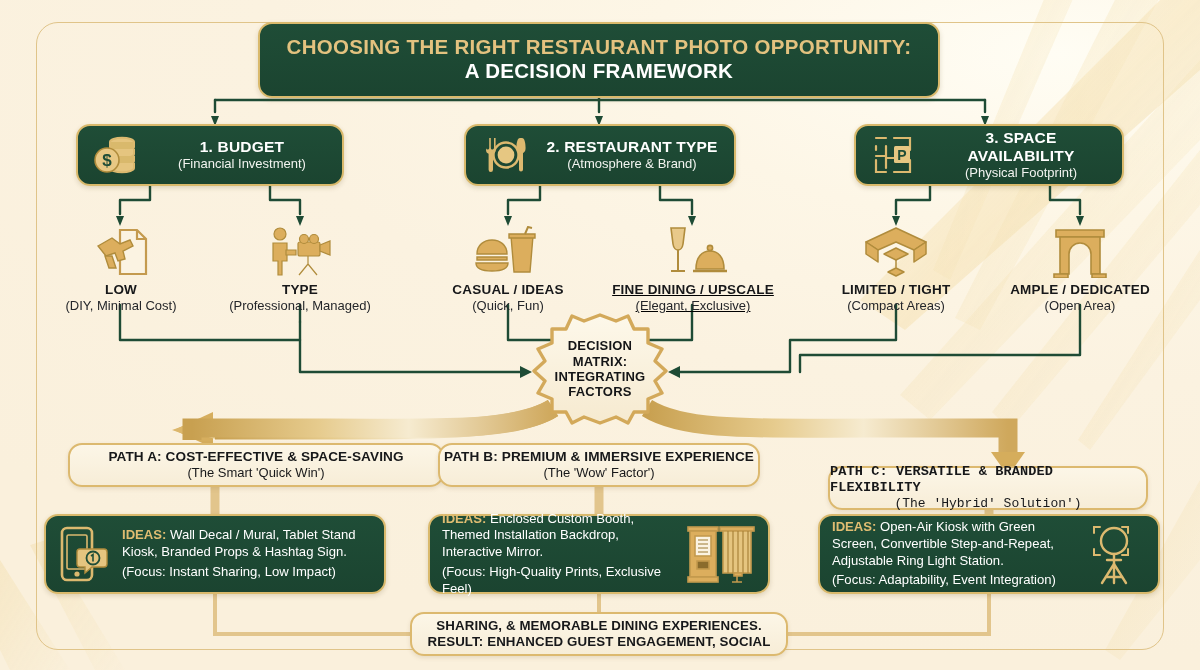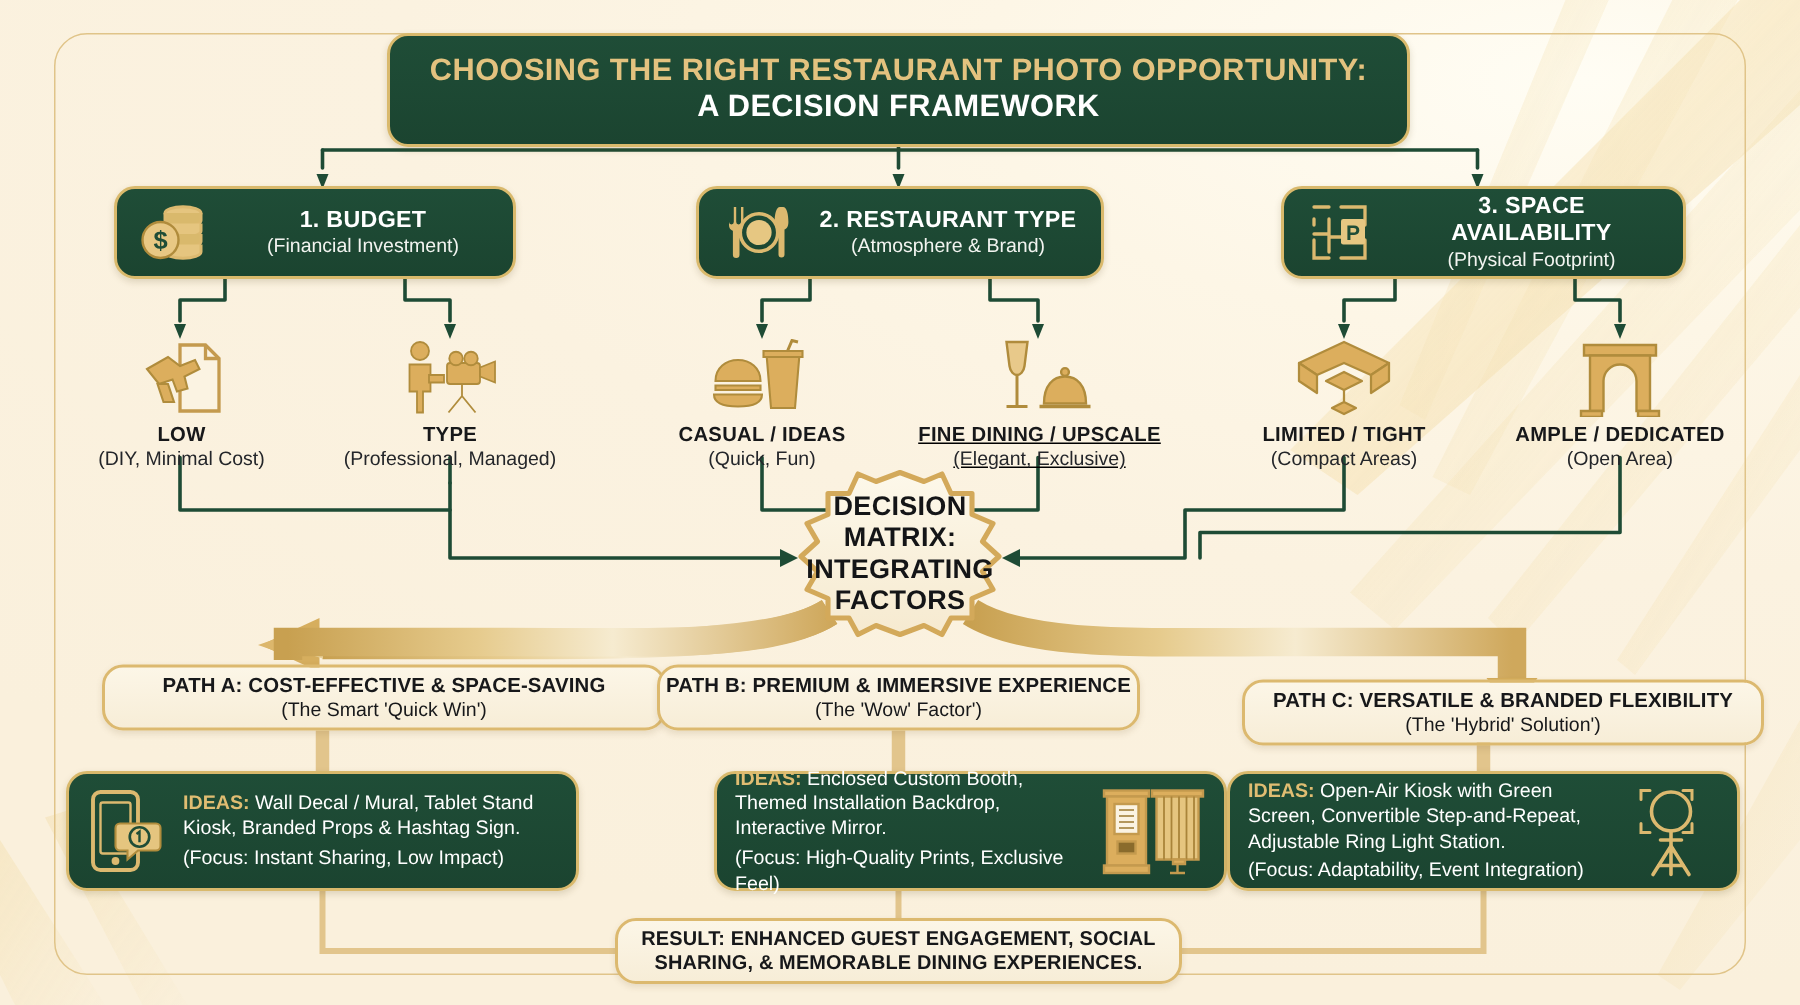--- a/index.html
+++ b/index.html
@@ -55,38 +55,38 @@
   
   .option{position:absolute;text-align:center;}
   .option .ico{height:52px;display:flex;align-items:flex-end;justify-content:center;margin-bottom:4px;}
   .option .o1{font-size:13.5px;font-weight:bold;color:#17181a;line-height:1.2;letter-spacing:.2px;}
   .option .o2{font-size:13px;color:#24262a;line-height:1.25;}
 
   
   #matrix{position:absolute;left:524px;top:313px;width:152px;height:112px;}
   #matrix .label{position:absolute;inset:0;display:flex;flex-direction:column;
     align-items:center;justify-content:center;text-align:center;
-    font-size:18px;font-weight:bold;color:#141517;line-height:1.18;letter-spacing:.2px;}
+    font-size:13px;font-weight:bold;color:#141517;line-height:1.18;letter-spacing:.2px;}
 
   
   .pathbox{height:44px;}
   .pathbox .p1{font-size:13.6px;font-weight:bold;line-height:1.2;letter-spacing:.1px;}
   .pathbox .p2{font-size:13px;line-height:1.25;}
   #path-a{left:68px;top:443px;width:376px;}
   #path-b{left:438px;top:443px;width:322px;}
-  #path-c{left:828px;top:453px;width:348px;}
+  #path-c{left:828px;top:466px;width:320px;font-family:Liberation Mono, monospace;}
 
   
   .idea{padding:10px 12px;display:flex;align-items:center;gap:10px;}
   .idea .body{flex:1;}
   .idea p{margin:0;font-size:13.1px;line-height:1.28;color:#ffffff;}
   .idea .kw{color:#e0bd72;font-weight:bold;}
   .idea .focus{margin-top:3px;}
   #idea-a{left:44px;top:514px;width:342px;height:80px;}
-  #idea-b{left:428px;top:514px;width:342px;height:80px;margin-left:48px;}
+  #idea-b{left:428px;top:514px;width:342px;height:80px;}
   #idea-c{left:818px;top:514px;width:342px;height:80px;}
   #idea-a .body{padding-left:2px;}
 
   
   #result{left:410px;top:612px;width:378px;height:44px;}
   #result .r1{font-size:13.3px;font-weight:bold;line-height:1.22;letter-spacing:.1px;text-align:center;}
 
   svg.abs{position:absolute;left:0;top:0;width:1200px;height:670px;pointer-events:none;}
 </style>
 </head>
@@ -472,17 +472,17 @@
         <path d="M12,10 v-6 h6 M46,10 v-6 h-6 M12,26 v6 h6 M46,26 v6 h-6" stroke-width="2"></path>
         <path d="M32,31 v10"></path>
         <path d="M25,37 h14"></path>
         <path d="M32,41 L20,60 M32,41 L44,60 M32,41 v19"></path>
         <path d="M24,54 h16"></path>
       </g>
     </svg>
   </div>
 
   <div class="creambox" id="result">
+    <div class="r1">SHARING, &amp; MEMORABLE DINING EXPERIENCES.</div>
     <div class="r1">RESULT: ENHANCED GUEST ENGAGEMENT, SOCIAL</div>
-    <div class="r1">SHARING, &amp; MEMORABLE DINING EXPERIENCES.</div>
   </div>
 
 </div>
 
 </body></html>

